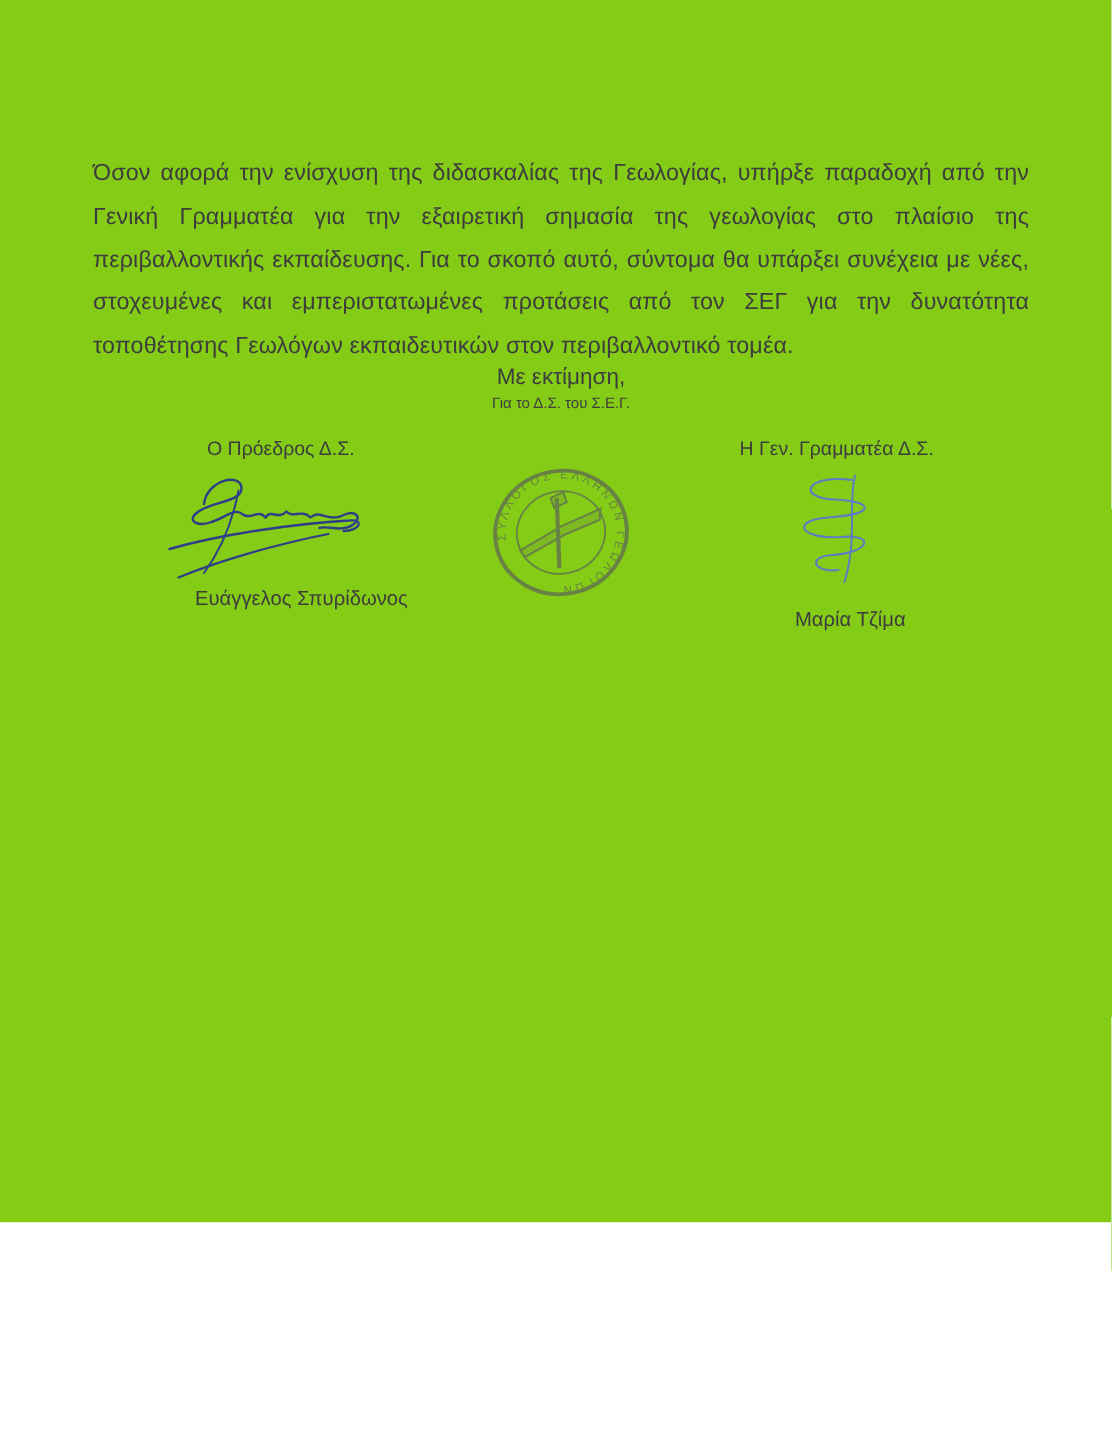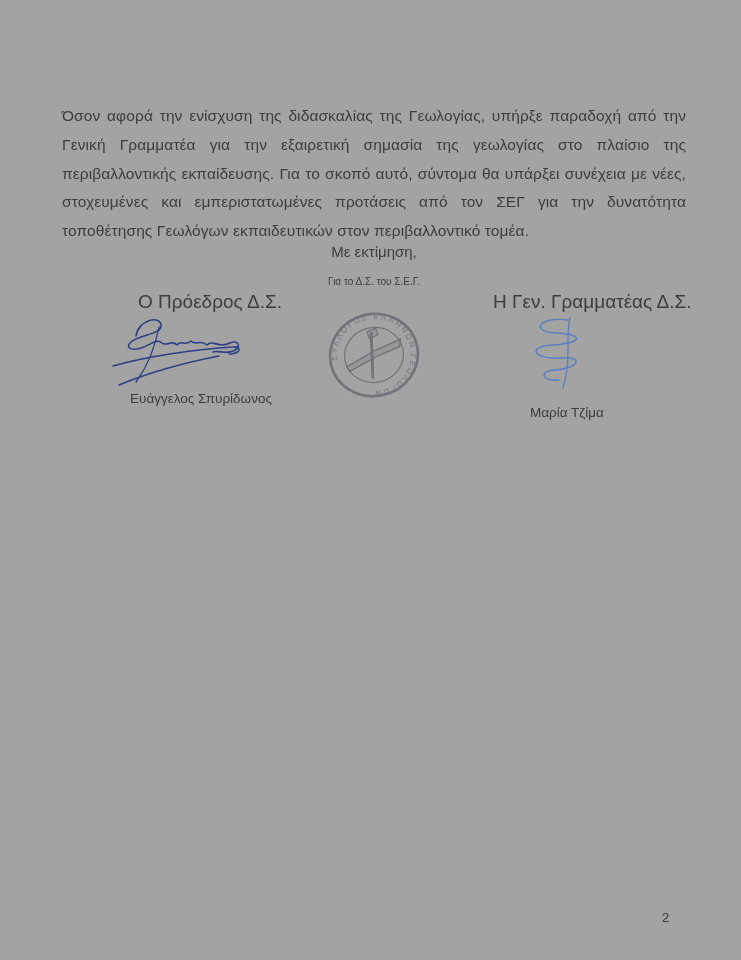--- a/index.html
+++ b/index.html
@@ -2,22 +2,22 @@
 <html><head>
 <meta charset="utf-8">
 <style>
   * { margin: 0; padding: 0; box-sizing: border-box; }
   html, body { background: #ffffff; }
   body { font-family: "Liberation Sans", "DejaVu Sans", sans-serif; }
 
   .page {
     position: relative;
     width: 741px;
-    height: 960px;
-    background: #a3a3a3;
+    height: 815px;
+    background: #84cc16;
     overflow: hidden;
   }
 
   .body-paragraph {
     position: absolute;
     left: 62px;
     top: 102px;
     width: 624px;
     font-size: 15.5px;
     line-height: 28.8px;
@@ -29,29 +29,29 @@
   .closing {
     position: absolute;
     left: 62px;
     top: 243px;
     width: 624px;
     text-align: center;
     color: #3d3d3d;
   }
   .closing .salutation {
     font-size: 15px;
-    margin-bottom: 16px;
+    margin-bottom: 4px;
   }
   .closing .on-behalf {
     font-size: 10px;
   }
 
   .sig-title {
     position: absolute;
-    font-size: 19px;
+    font-size: 13px;
     color: #3d3d3d;
     white-space: nowrap;
     text-align: right;
   }
   .sig-title.left  { left: 138px; top: 291px; }
   .sig-title.right { left: 493px; top: 291px; }
 
   .sig-name {
     position: absolute;
     font-size: 13.5px;
@@ -89,21 +89,21 @@
 
   <p class="body-paragraph">Όσον αφορά την ενίσχυση της διδασκαλίας της Γεωλογίας, υπήρξε παραδοχή από την Γενική Γραμματέα για την εξαιρετική σημασία της γεωλογίας στο πλαίσιο της περιβαλλοντικής εκπαίδευσης. Για το σκοπό αυτό, σύντομα θα υπάρξει συνέχεια με νέες, στοχευμένες και εμπεριστατωμένες προτάσεις από τον ΣΕΓ για την δυνατότητα τοποθέτησης Γεωλόγων εκπαιδευτικών στον περιβαλλοντικό τομέα.</p>
 
   <div class="closing">
     <div class="salutation">Με εκτίμηση,</div>
     <div class="on-behalf">Για το Δ.Σ. του Σ.Ε.Γ.</div>
   </div>
 
   <div class="sig-title left">Ο Πρόεδρος Δ.Σ.</div>
 
-  <div class="sig-title right">Η Γεν. Γραμματέας Δ.Σ.</div>
+  <div class="sig-title right">Η Γεν. Γραμματέα Δ.Σ.</div>
 
   <svg class="sig-svg left" viewBox="0 0 155 82" fill="none" stroke="#2e3f88" stroke-width="1.6" stroke-linecap="round" stroke-linejoin="round">
     <path d="M30,26 C32,10 54,5 55,15 C56,25 34,24 25,32 C18,38 27,41 35,38 C45,35 50,28 56,33 C61,37 66,29 71,35 C75,29 79,37 85,31 C89,36 95,29 101,35 C107,29 113,39 124,33 C131,30 136,35 129,40 C122,45 111,40 107,42"></path>
     <path d="M53,17 C49,38 41,57 30,72" stroke-width="1.3"></path>
     <path d="M7,56 C42,46 92,39 127,37 C137,36 134,44 123,44"></path>
     <path d="M13,75 C42,63 82,52 113,46" stroke-width="1.4"></path>
   </svg>
 
   <svg class="stamp-svg" viewBox="0 0 96 90">
     <g transform="rotate(-12 48 45)" stroke="#565660" fill="none">

